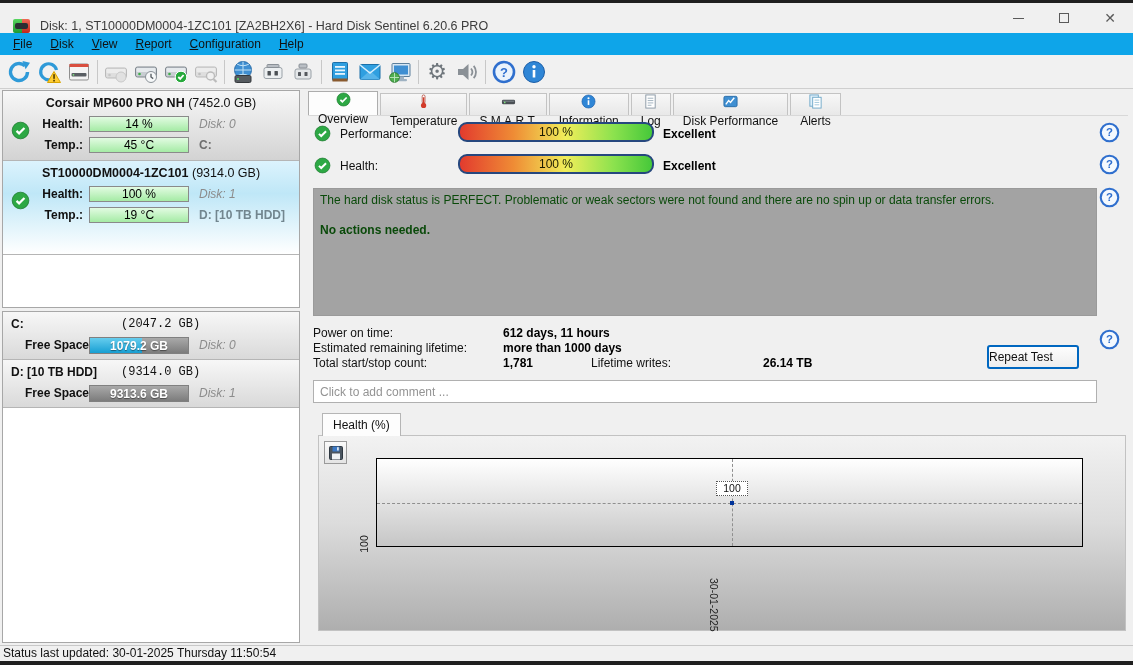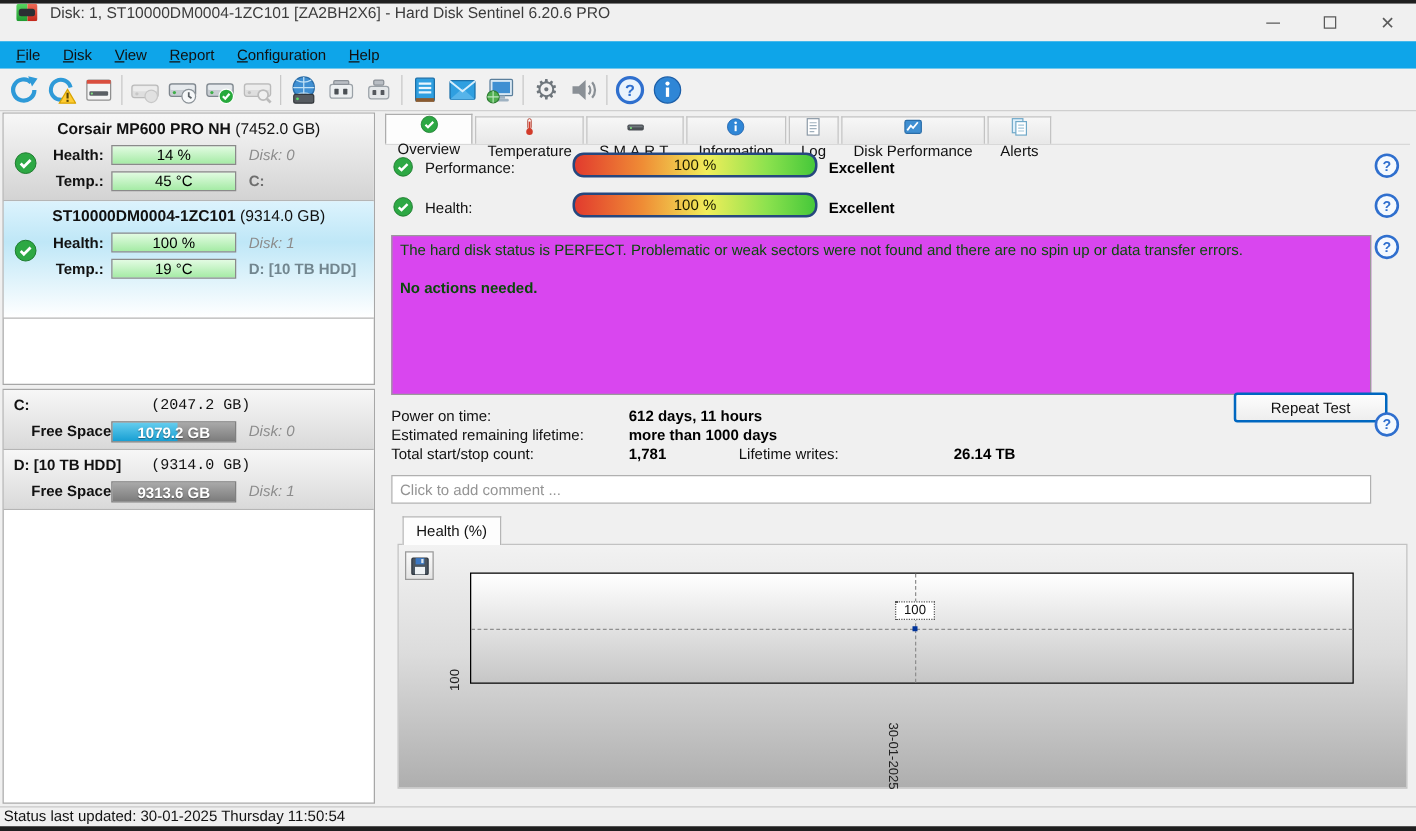--- a/index.html
+++ b/index.html
@@ -4,21 +4,21 @@
 <style>
   * { box-sizing: border-box; margin: 0; padding: 0; }
   html,body { width:1133px; height:665px; overflow:hidden; }
   body { font-family:"Liberation Sans","DejaVu Sans",sans-serif; font-size:12px; color:#1a1a1a; background:#f0f0f0; position:relative; }
 
   .edge-strip { position:absolute; left:0; width:1133px; background:#1f1f1f; }
   #top-edge { top:0; height:3px; }
   #bottom-edge { top:661px; height:4px; }
 
   
-  #titlebar { position:absolute; top:3px; left:0; width:1133px; height:30px; background:#f0f0f0; display:flex; align-items:flex-start; }
+  #titlebar { position:absolute; top:3px; left:0; width:1133px; height:30px; background:#f0f0f0; display:flex; align-items:flex-end; }
   #app-icon { width:17px; height:14px; margin-left:13px; position:relative; border-radius:2px; overflow:hidden; flex:none; }
   #app-icon .half-g { position:absolute; left:0; top:0; width:9px; height:14px; background:linear-gradient(180deg,#57d65f,#1f9a30); }
   #app-icon .half-r { position:absolute; right:0; top:0; width:8px; height:14px; background:linear-gradient(180deg,#ef6a55,#c22push); background:linear-gradient(180deg,#ef6a55,#c2271a); }
   #app-icon .platter { position:absolute; left:2px; top:4px; width:13px; height:6px; background:#2b2f33; border-radius:2px; }
   #title-text { margin-left:10px; color:#3c3c3c; font-size:12.5px; white-space:nowrap; }
   #win-controls { position:absolute; right:0; top:0; height:30px; display:flex; align-items:center; }
   .win-btn { width:46px; height:30px; display:flex; align-items:center; justify-content:center; color:#5a5a5a; }
   .glyph-min { width:11px; height:1px; background:#5a5a5a; display:inline-block; }
   .glyph-max { width:10px; height:10px; border:1px solid #5a5a5a; display:inline-block; }
   .glyph-close { font-size:14px; line-height:1; }
@@ -78,27 +78,27 @@
   
   .gauge-row { position:absolute; left:0; height:20px; }
   .gauge-row .chk { position:absolute; left:6px; top:0; width:17px; height:17px; }
   .gauge-row .glbl { position:absolute; left:32px; top:2px; color:#111; }
   .grad-bar { position:absolute; left:150px; top:-3px; width:196px; height:20px; border:2px solid #26477e; border-radius:9px; background:linear-gradient(90deg,#e23b2e 0%,#ef8c35 28%,#f0ee5a 55%,#8ce24e 80%,#46c83a 100%); text-align:center; font-size:12px; line-height:16px; color:#1a1a00; }
   .gauge-row .rating { position:absolute; left:355px; top:2px; font-weight:bold; color:#000; }
 
   .help-icon { position:absolute; width:21px; height:21px; }
   .help-icon svg { width:21px; height:21px; }
 
-  #status-box { position:absolute; left:5px; top:98px; width:784px; height:128px; background:#d946ef; border:1px solid #9a9a9a; padding:4px 6px; color:#0a4a0a; line-height:15px; }
+  #status-box { position:absolute; left:5px; top:98px; width:784px; height:128px; background:#a3a3a3; border:1px solid #9a9a9a; padding:4px 6px; color:#0a4a0a; line-height:15px; }
   #status-box .action { font-weight:bold; margin-top:15px; }
 
   .stat-lbl { position:absolute; color:#111; }
   .stat-val { position:absolute; font-weight:bold; color:#000; }
 
-  #repeat-btn { position:absolute; left:679px; top:224px; width:123px; height:24px; background:linear-gradient(180deg,#fdfdfd,#eeeeee); border:2px solid #0067c0; border-radius:3px; text-align:center; line-height:20px; color:#111; }
+  #repeat-btn { position:absolute; left:679px; top:255px; width:92px; height:24px; background:linear-gradient(180deg,#fdfdfd,#eeeeee); border:2px solid #0067c0; border-radius:3px; text-align:left; line-height:20px; color:#111; }
 
   #comment-input { position:absolute; left:5px; top:290px; width:784px; height:23px; border:1px solid #b0b0b0; padding:0 6px; font-family:"Liberation Sans",sans-serif; font-size:12px; color:#333; background:#fff; }
   #comment-input::placeholder { color:#949494; font-style:normal; }
 
   
   #chart-wrap { position:absolute; left:10px; top:322px; width:808px; height:219px; }
   #chart-tab { position:absolute; left:4px; top:1px; height:23px; padding:0 10px; background:#fdfdfd; border:1px solid #b5b5b5; border-bottom:none; line-height:22px; color:#111; z-index:2; }
   #chart-panel { position:absolute; left:0; top:23px; width:808px; height:196px; background:linear-gradient(180deg,#f2f2f2 0%,#dcdcdc 45%,#aeaeae 100%); border:1px solid #c2c2c2; }
   #save-btn { position:absolute; left:5px; top:5px; width:23px; height:23px; background:linear-gradient(180deg,#fafafa,#e4e4e4); border:1px solid #9a9a9a; display:flex; align-items:center; justify-content:center; }
   #save-btn svg { width:16px; height:16px; }

